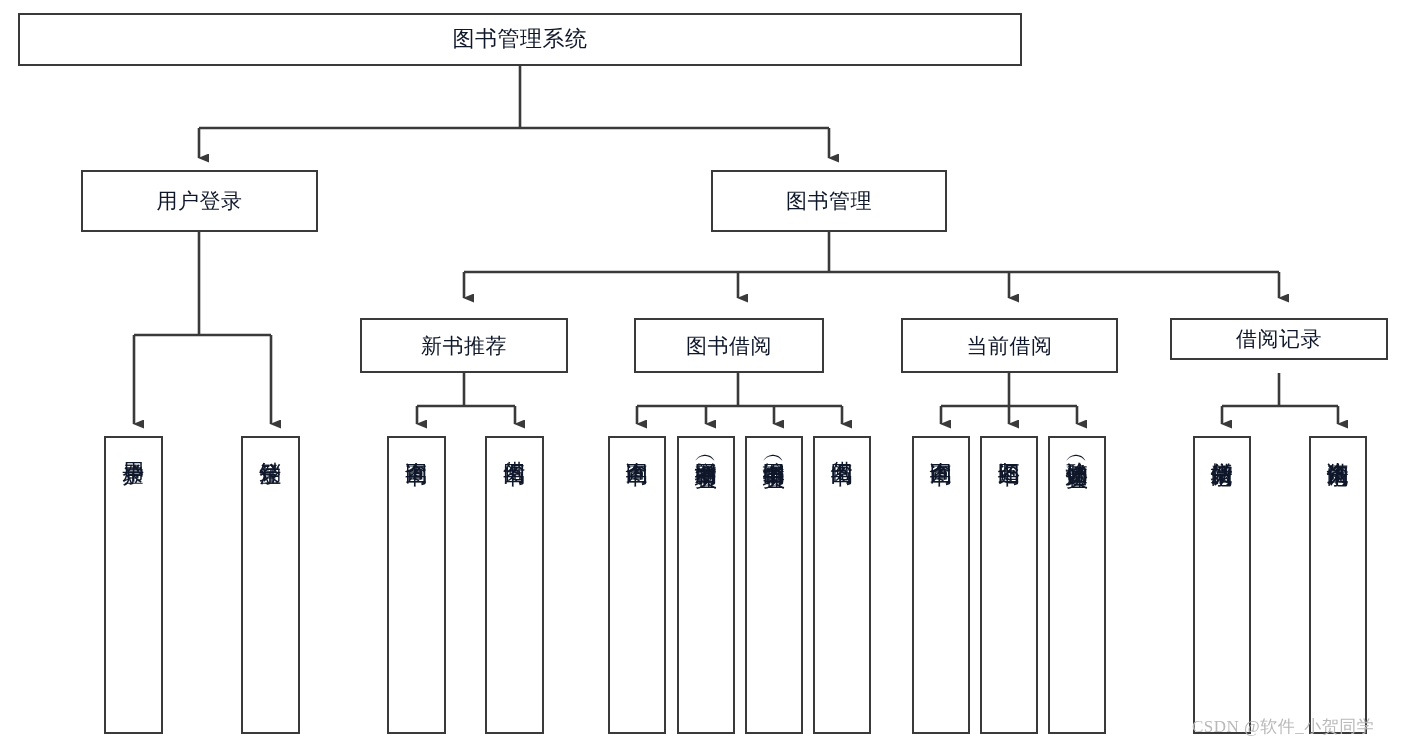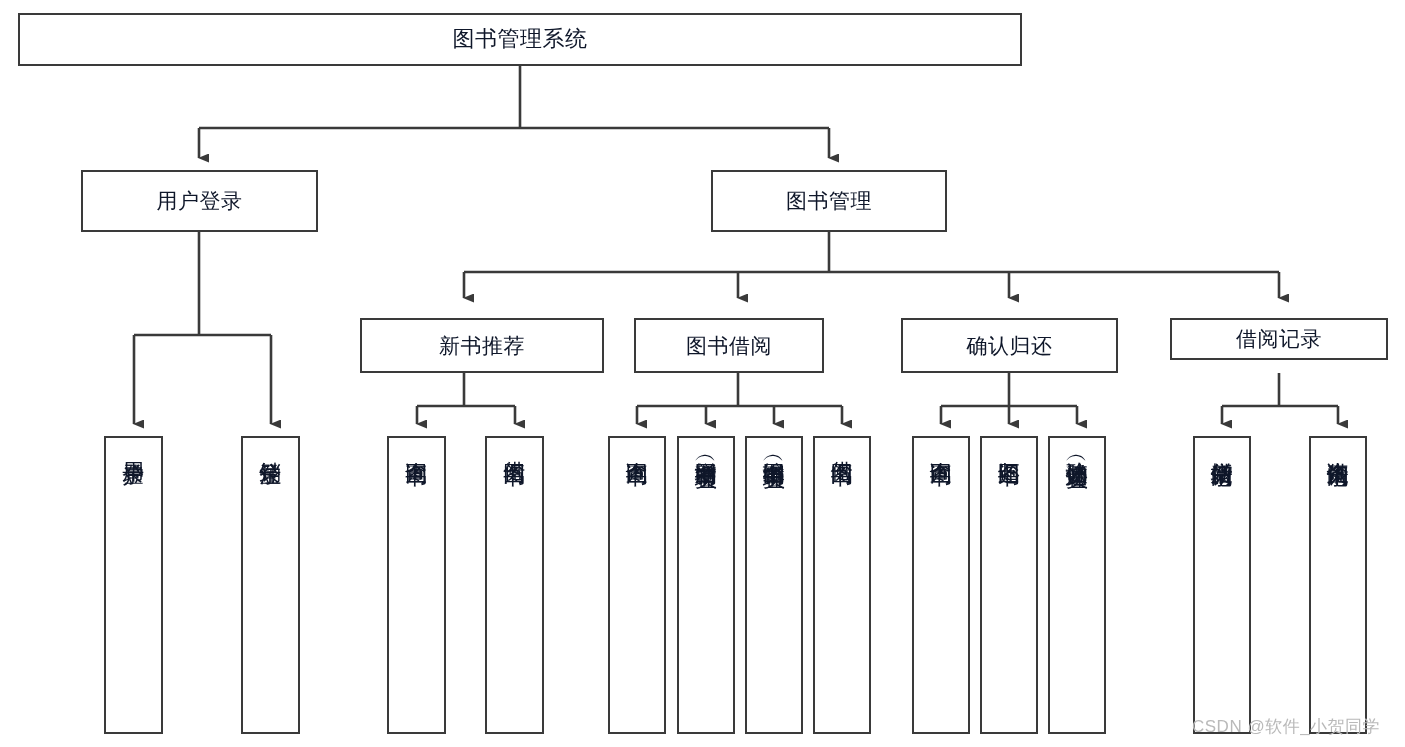--- a/index.html
+++ b/index.html
@@ -125,28 +125,28 @@
     <span class="node-label">图书管理系统</span>
   </div>
 
   <div class="node horizontal" style="left:81px; top:170px; width:237px; height:62px;">
     <span class="node-label">用户登录</span>
   </div>
   <div class="node horizontal" style="left:711px; top:170px; width:236px; height:62px;">
     <span class="node-label">图书管理</span>
   </div>
 
-  <div class="node horizontal" style="left:360px; top:318px; width:244px; height:55px;">
+  <div class="node horizontal" style="left:360px; top:318px; width:208px; height:55px;">
     <span class="node-label">新书推荐</span>
   </div>
   <div class="node horizontal" style="left:634px; top:318px; width:190px; height:55px;">
     <span class="node-label">图书借阅</span>
   </div>
   <div class="node horizontal" style="left:901px; top:318px; width:217px; height:55px;">
-    <span class="node-label">确认归还</span>
+    <span class="node-label">当前借阅</span>
   </div>
   <div class="node horizontal" style="left:1170px; top:318px; width:218px; height:42px;">
     <span class="node-label">借阅记录</span>
   </div>
 
   <div class="node vertical" style="left:104px; top:436px; width:59px; height:298px;">
     <span class="node-label">用户登录</span>
   </div>
   <div class="node vertical" style="left:241px; top:436px; width:59px; height:298px;">
     <span class="node-label">注销登录</span>
@@ -182,15 +182,15 @@
     <span class="node-label">确认归还（管理员）</span>
   </div>
 
   <div class="node vertical" style="left:1193px; top:436px; width:58px; height:298px;">
     <span class="node-label">新增借阅记录</span>
   </div>
   <div class="node vertical" style="left:1309px; top:436px; width:58px; height:298px;">
     <span class="node-label">查询借阅记录</span>
   </div>
 
-  <div class="watermark" style="left:1192px; top:715px;">CSDN @软件_小贺同学</div>
+  <div class="watermark" style="left:1192px; top:715px;font-family:Liberation Serif, serif;">CSDN @软件_小贺同学</div>
 
 </div>
 
 </body></html>

